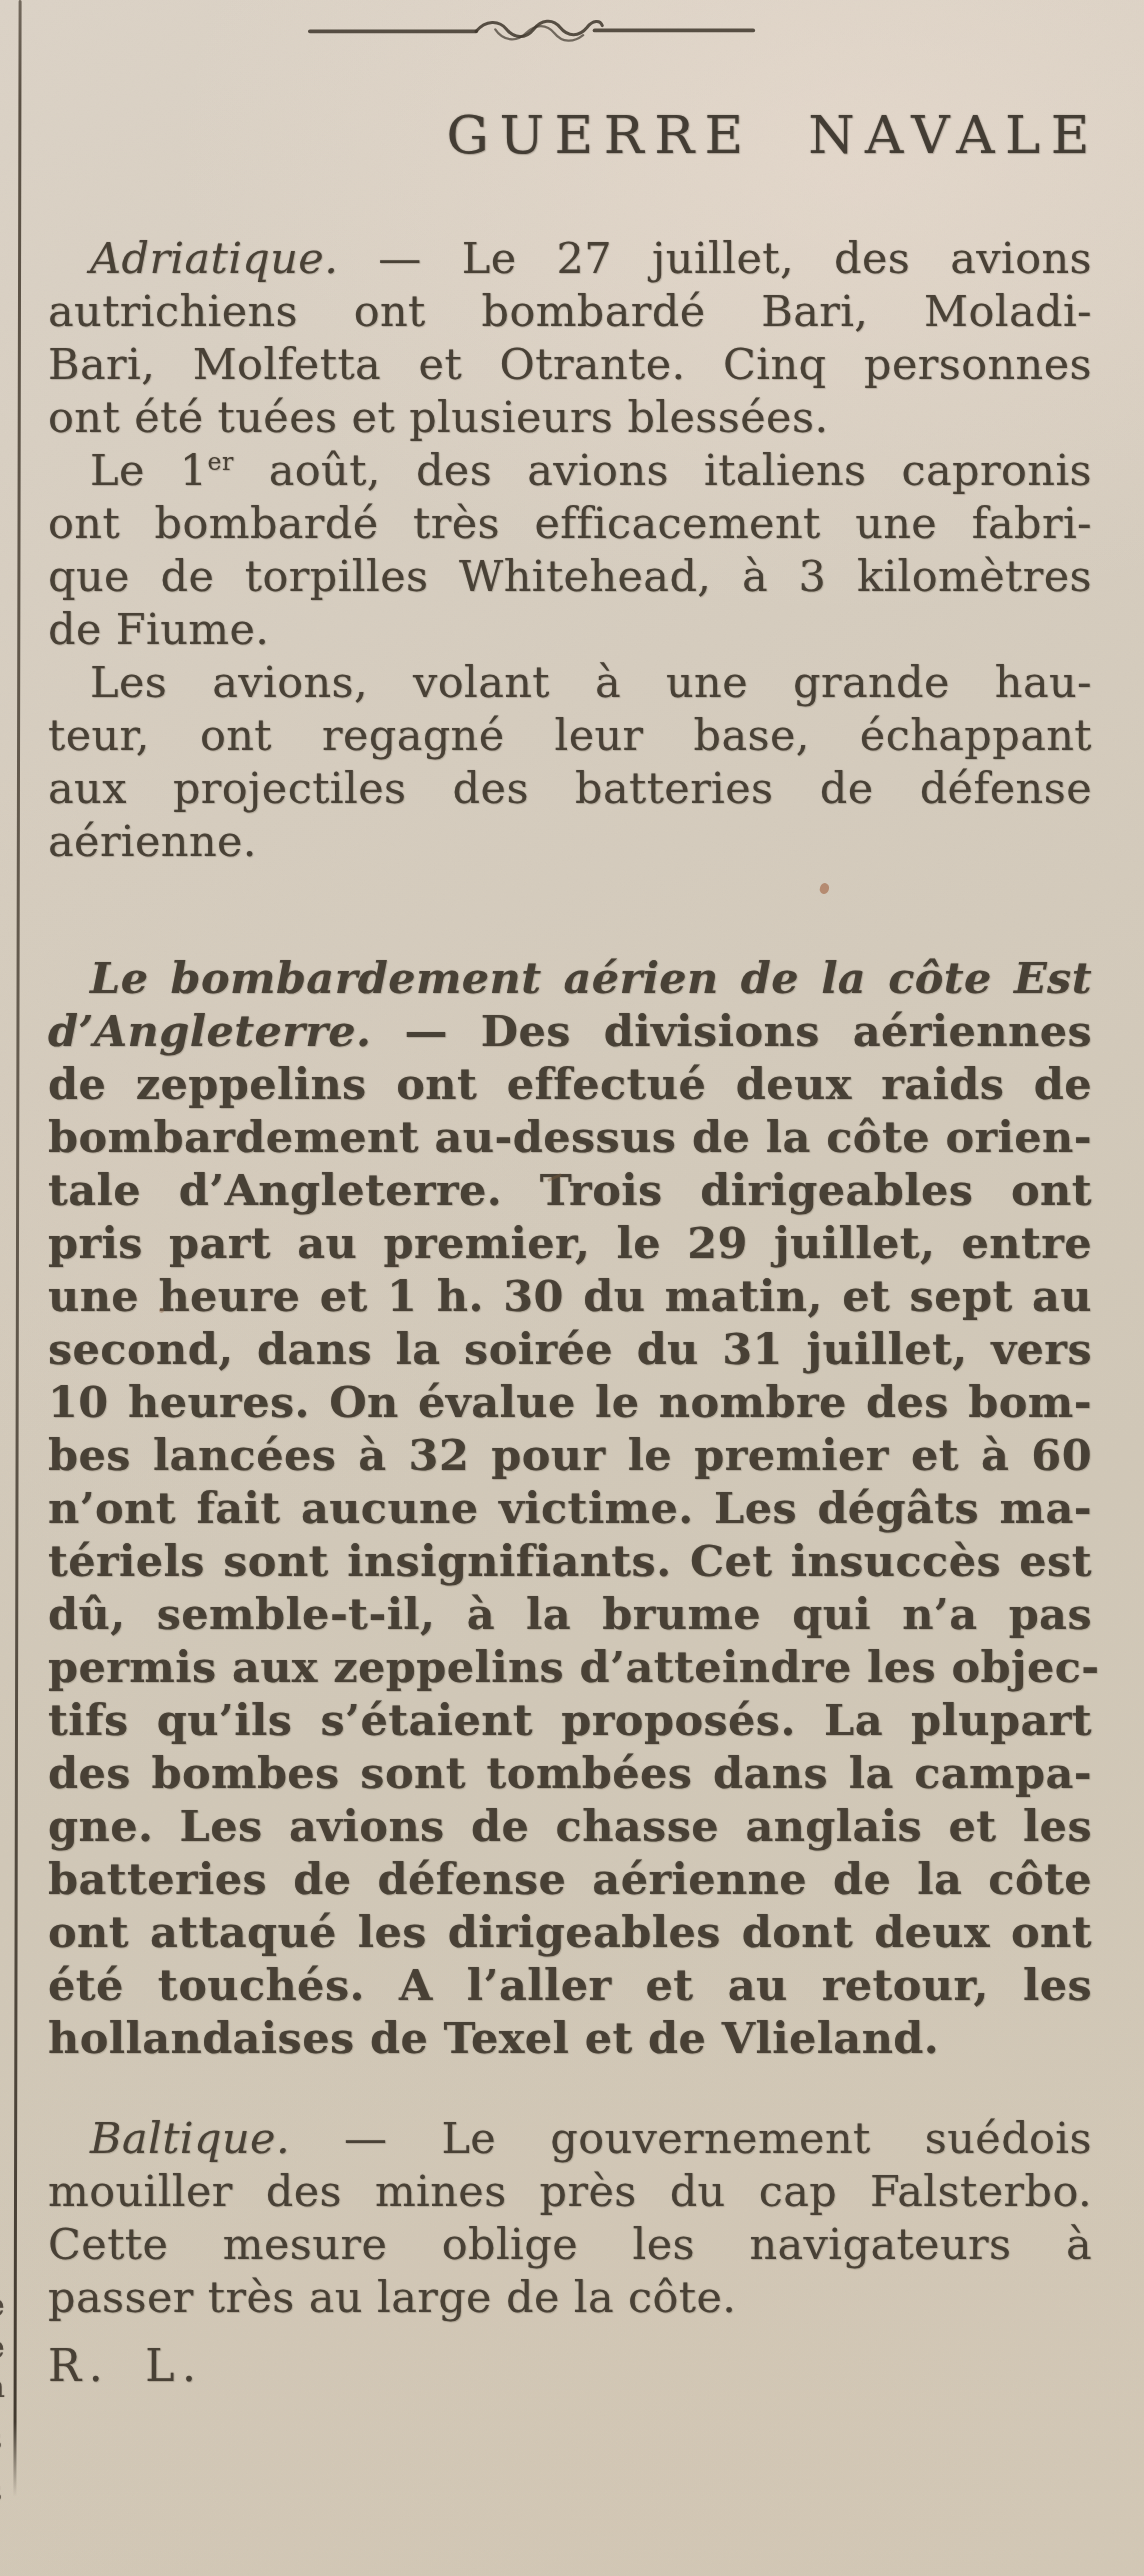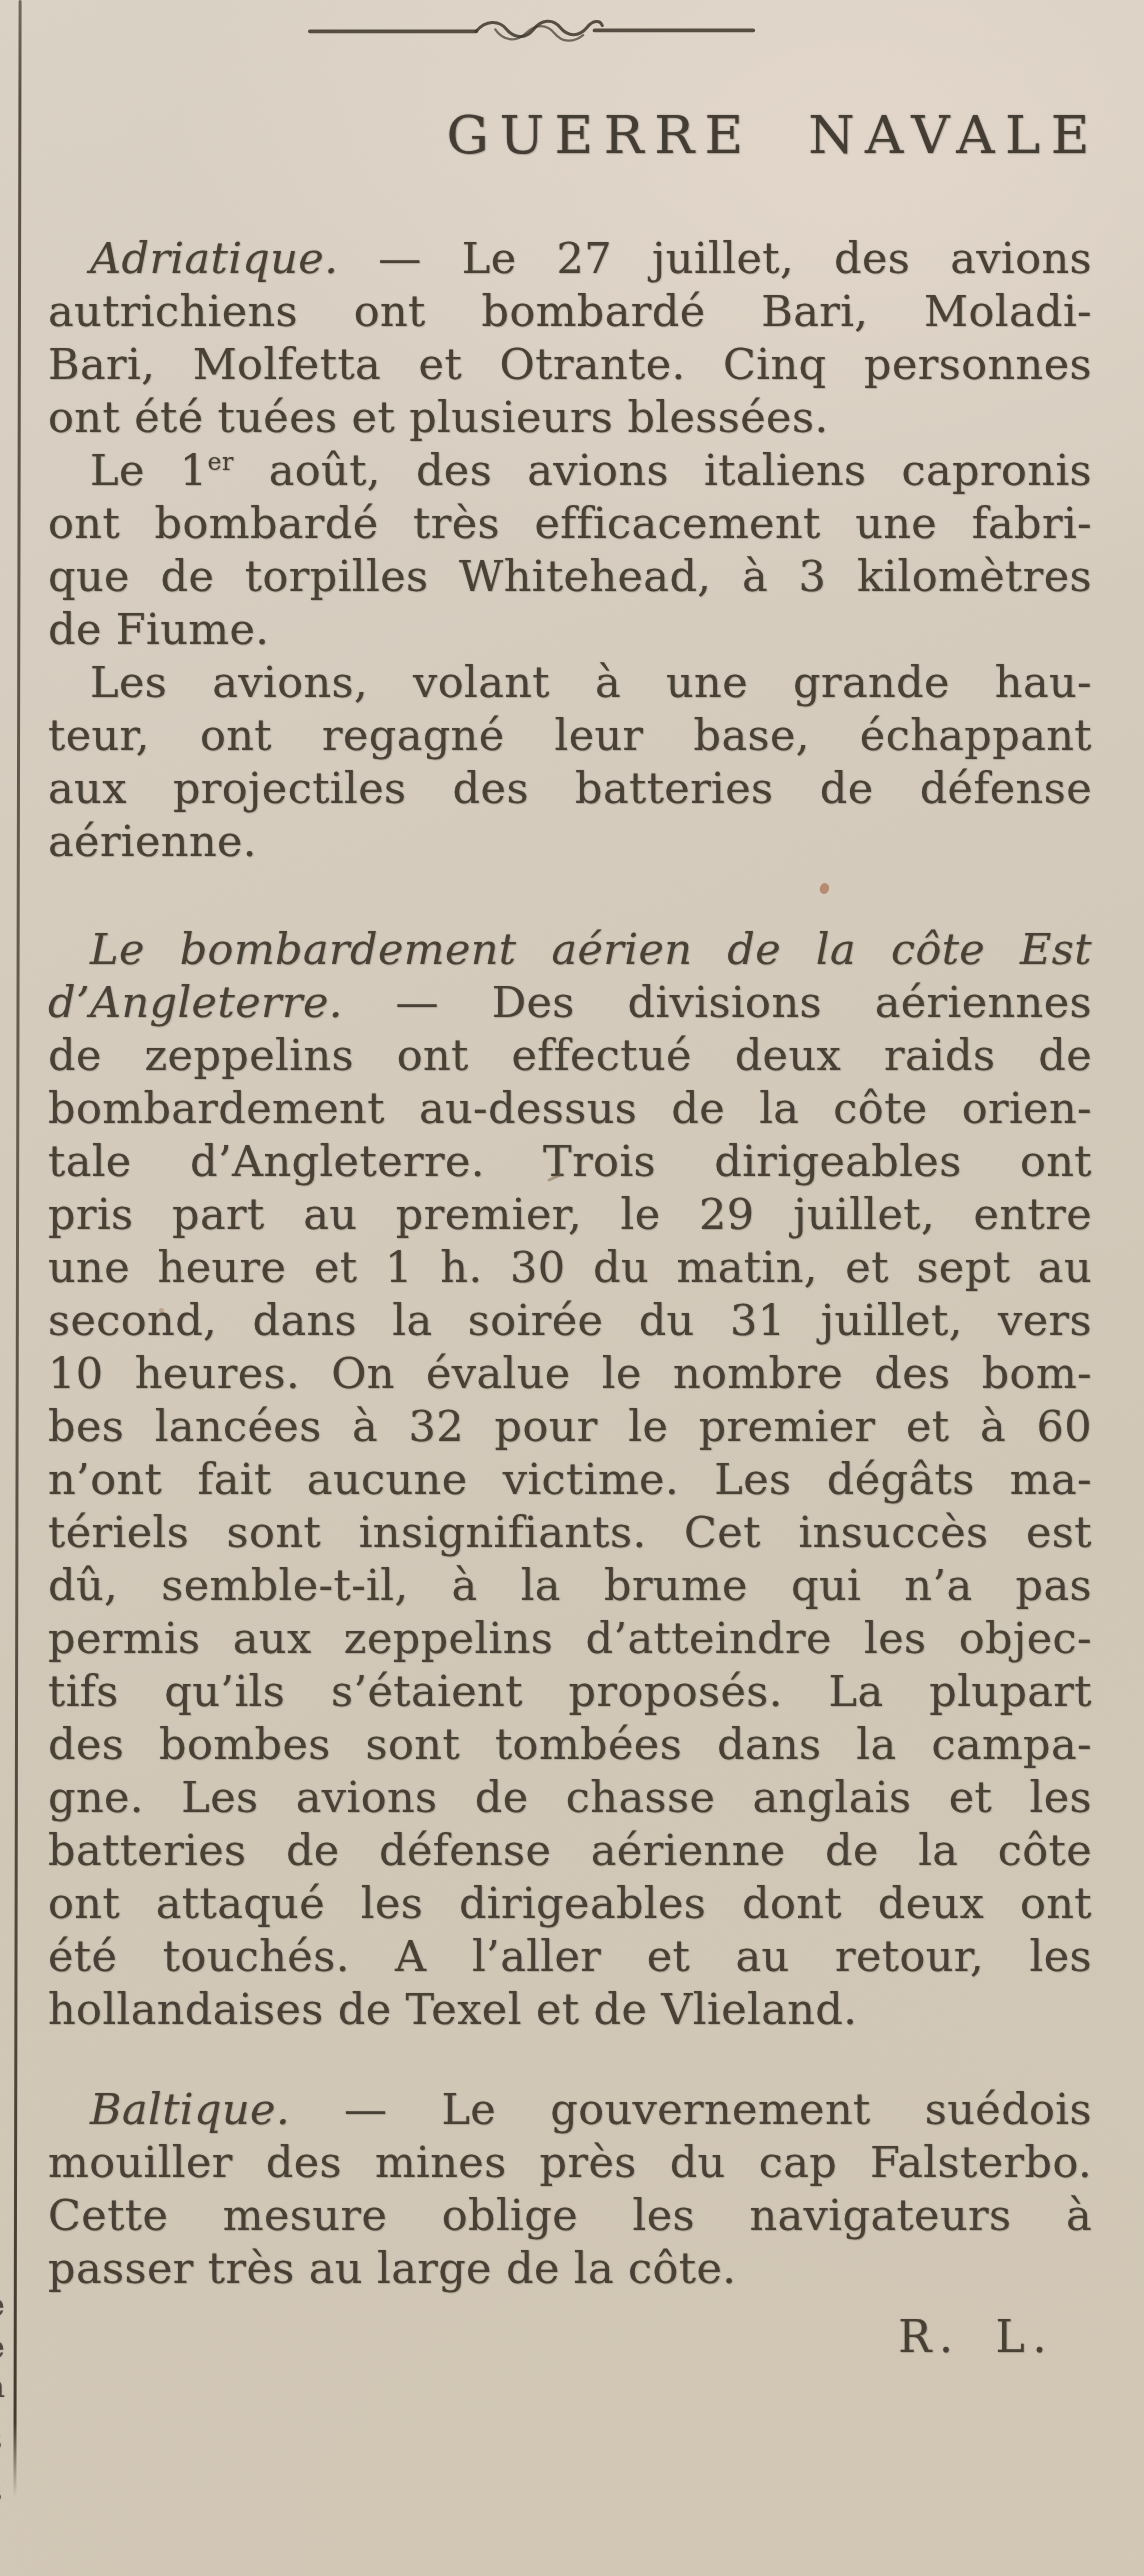--- a/index.html
+++ b/index.html
@@ -40,21 +40,21 @@
     text-shadow:0 0 1.1px rgba(78,68,56,.5), 1px 1.3px 1px rgba(95,85,70,.22);
   }
   .para{margin:0;}
   .line{text-align:justify;text-align-last:justify;height:53px;white-space:nowrap;}
   .line.last{text-align-last:left;white-space:normal;}
   .para .line:first-child{text-indent:42px;}
   .line i{font-style:italic;}
   .line sup{font-size:.55em;vertical-align:super;line-height:0;}
 
   .signature{
-    text-align:right;padding-right:38px;margin-top:15.3px;
+    padding-right:38px;margin-top:15.3px;
     font-size:44px;letter-spacing:7.6px;word-spacing:13.4px;
   }
 
   .edge-frag{
     position:absolute;left:-14.3px;font-size:32.5px;
     color:rgba(66,58,48,.8);
     text-shadow:0 0 1px rgba(70,62,52,.5);
   }
 
   .speck{position:absolute;border-radius:50%;pointer-events:none;}
@@ -99,21 +99,21 @@
         <div class="line"><span>ont bombardé très efficacement une fabri-</span></div>
         <div class="line"><span>que de torpilles Whitehead, à 3 kilomètres</span></div>
         <div class="line last"><span>de Fiume.</span></div>
       </div>
       <div class="para">
         <div class="line"><span>Les avions, volant à une grande hau-</span></div>
         <div class="line"><span>teur, ont regagné leur base, échappant</span></div>
         <div class="line"><span>aux projectiles des batteries de défense</span></div>
         <div class="line last"><span>aérienne.</span></div>
       </div>
-      <div class="para" style="margin-top: 55px;">
+      <div class="para" style="margin-top: 84px; font-weight: bold;">
         <div class="line"><i>Le bombardement aérien de la côte Est</i></div>
         <div class="line"><i>d’Angleterre.</i><span> — Des divisions aériennes</span></div>
         <div class="line"><span>de zeppelins ont effectué deux raids de</span></div>
         <div class="line"><span>bombardement au-dessus de la côte orien-</span></div>
         <div class="line"><span>tale d’Angleterre. Trois dirigeables ont</span></div>
         <div class="line"><span>pris part au premier, le 29 juillet, entre</span></div>
         <div class="line"><span>une heure et 1 h. 30 du matin, et sept au</span></div>
         <div class="line"><span>second, dans la soirée du 31 juillet, vers</span></div>
         <div class="line"><span>10 heures. On évalue le nombre des bom-</span></div>
         <div class="line"><span>bes lancées à 32 pour le premier et à 60</span></div>

